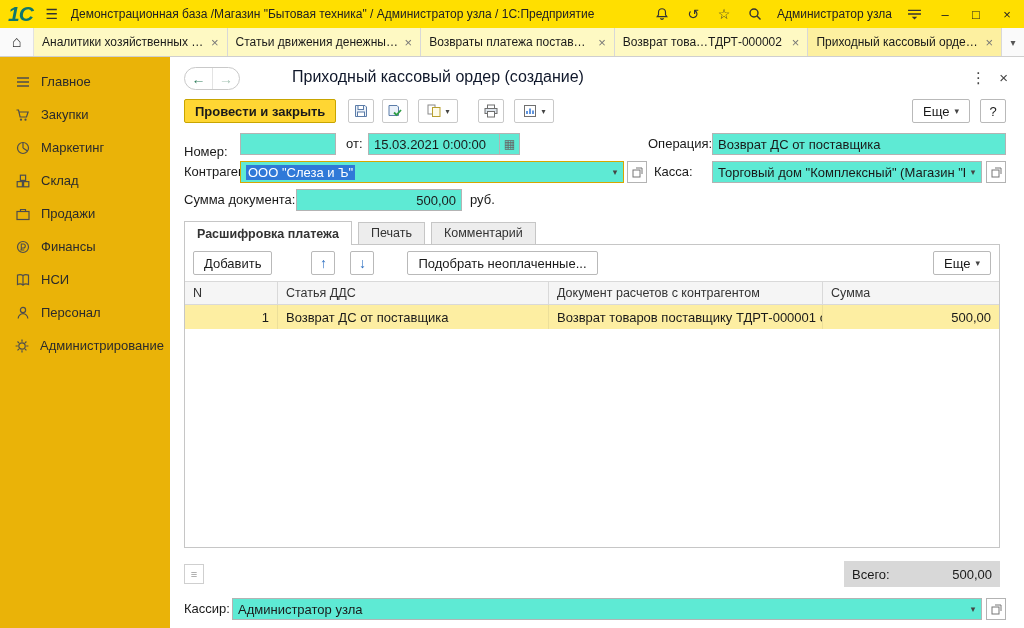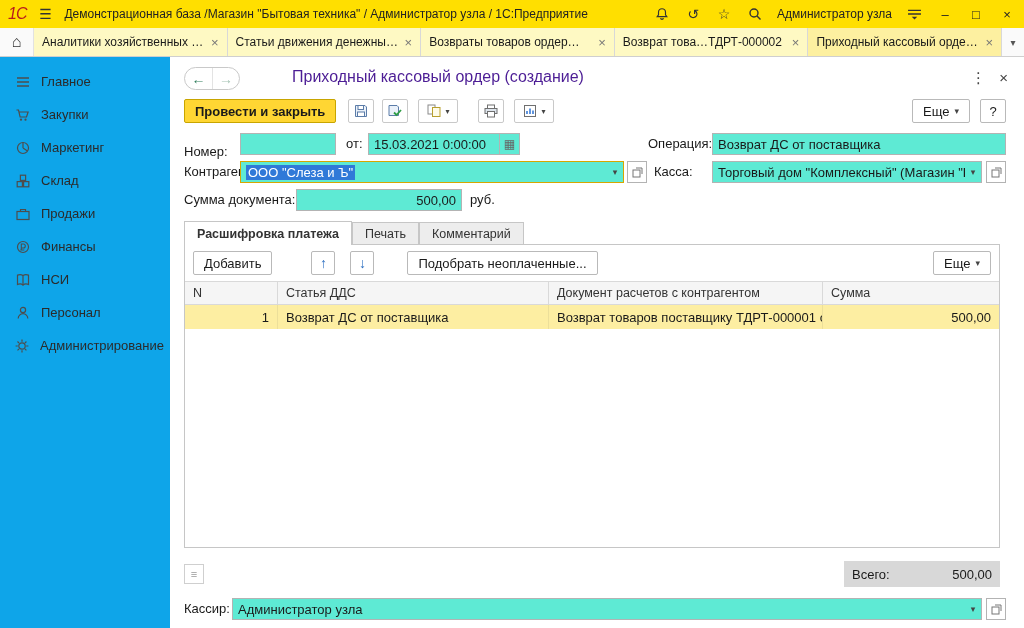--- a/index.html
+++ b/index.html
@@ -2,71 +2,71 @@
 <html><head>
 <meta charset="utf-8">
 <style>
   *{margin:0;padding:0;box-sizing:border-box}
   html,body{width:1024px;height:628px}
   body{font-family:"Liberation Sans","DejaVu Sans",sans-serif;font-size:13px;color:#1a1a1a;background:#fff;overflow:hidden}
   .app{width:1024px;height:628px;display:flex;flex-direction:column}
 
   
   .titlebar{flex:0 0 28px;height:28px;background:#ffdf00;display:flex;align-items:center;padding:0 8px;gap:10px}
-  .logo{color:#b91c1c;font-weight:normal;font-style:italic;font-size:16px;letter-spacing:-1px}
+  .logo{color:#0f766e;font-weight:bold;font-style:italic;font-size:21px;letter-spacing:-1px}
   .tb-icon{display:inline-flex;align-items:center;justify-content:center;width:18px;height:18px;color:#333;font-size:14px}
   .tb-title{font-size:12px;color:#222;white-space:nowrap;overflow:hidden}
   .tb-right{margin-left:auto;display:flex;align-items:center;gap:13px}
   .tb-user{font-size:12px;color:#222;white-space:nowrap}
   .win{font-size:13px;color:#222}
 
   
   .tabbar{flex:0 0 29px;height:29px;background:#fafafa;border-bottom:1px solid #cfcfcf;display:flex;align-items:stretch}
   .home-btn{width:34px;display:flex;align-items:center;justify-content:center;border-right:1px solid #e2e2e2;font-size:16px;color:#333}
   .tab{flex:1 1 0;max-width:194px;min-width:0;display:flex;align-items:center;padding:0 8px;border-right:1px solid #d8d8d8;font-size:12px;color:#1a1a1a;background:#fef9c3}
   .tab.active{background:#fdf0a0}
   .tab-label{flex:1;min-width:0;white-space:nowrap;overflow:hidden}
   .tab-close{color:#777;margin-left:6px;font-size:13px}
   .tab-overflow{width:22px;display:flex;align-items:center;justify-content:center;color:#555;font-size:10px;margin-left:auto}
 
   
   .bodyrow{flex:1;display:flex;min-height:0}
-  .sidebar{flex:0 0 170px;width:170px;background:#0ea5e9;padding-top:8px}
+  .sidebar{flex:0 0 170px;width:170px;background:#eab308;padding-top:8px}
   .side-item{height:33px;display:flex;align-items:center;gap:10px;padding:0 10px 0 14px;color:#2b2b2b;font-size:13px;white-space:nowrap}
   .side-icon{width:17px;height:17px;display:inline-flex;align-items:center;justify-content:center}
   .main{flex:1;position:relative;background:#fff}
   .abs{position:absolute}
 
   
   .nav-group{display:inline-flex;border:1px solid #c9c9c9;border-radius:12px;overflow:hidden;height:23px;background:#fff}
   .nav-btn{width:27px;display:flex;align-items:center;justify-content:center;font-size:14px}
   .nav-btn.back{color:#2e7d5b}
   .nav-btn.fwd{color:#a7c4b5;border-left:1px solid #e3e3e3}
-  .doc-title{font-size:16px;color:#4c1d95;white-space:nowrap}
+  .doc-title{font-size:16px;color:#0f172a;white-space:nowrap}
   .dots{font-size:15px;color:#444}
   .xclose{font-size:15px;color:#444}
 
   
   .btn{border:1px solid #b9b9b9;border-radius:2px;height:24px;display:inline-flex;align-items:center;justify-content:center;padding:0 10px;background:#fff;font-size:13px;color:#1a1a1a;white-space:nowrap}
   .btn .caret{font-size:9px;color:#444;margin-left:5px}
   .btn-primary{background:#ffd633;border:1px solid #c8a500;font-weight:bold}
   .icon-btn{height:24px;min-width:26px;display:inline-flex;align-items:center;justify-content:center;gap:3px;border:1px solid #c9c9c9;border-radius:2px;background:#fff}
   .mini-caret{font-size:8px;color:#444}
   .lbl{line-height:22px;white-space:nowrap;color:#1a1a1a}
   .input,.inputwrap{border:1px solid #b3b3b3;height:22px;display:flex;align-items:center;background:#5eead4;font-size:13px;overflow:hidden}
   .input{padding:0 5px;white-space:nowrap}
   .inputwrap .itxt{flex:1;min-width:0;padding:0 5px;white-space:nowrap;overflow:hidden}
   .inputwrap .inline-caret{flex:0 0 16px;text-align:center;font-size:9px;color:#444}
   .inputwrap .attach-btn{flex:0 0 20px;height:100%;display:flex;align-items:center;justify-content:center;border-left:1px solid #b3b3b3;color:#666;font-size:12px}
   .inputwrap.focus{border-color:#d7a600}
   .sel{background:#3079d8;color:#fff;padding:0 2px}
   .sq-btn{border:1px solid #b3b3b3;height:22px;width:20px;display:inline-flex;align-items:center;justify-content:center;background:#fff}
 
   
-  .ftabs{display:flex;align-items:flex-end;gap:0;height:24px;z-index:2}
+  .ftabs{display:flex;align-items:center;gap:6px;height:24px;z-index:2}
   .ftab{display:flex;align-items:center;padding:0 12px;font-size:12.5px;border:1px solid #c6c6c6;border-bottom:none;background:#ededed;color:#333;height:22px;margin-bottom:1px;white-space:nowrap}
   .ftab.active{background:#fff;height:24px;margin-bottom:0;font-weight:bold}
   .panel{border:1px solid #c6c6c6;background:#fff;z-index:1;display:flex;flex-direction:column}
   .panel-toolbar{display:flex;align-items:center;gap:15px;padding:6px 8px}
   .arrow-btn{width:24px;height:24px;border:1px solid #b9b9b9;border-radius:2px;display:inline-flex;align-items:center;justify-content:center;color:#2d6fc1;font-weight:bold;font-size:14px;background:#fff}
   .panel-more{margin-left:auto}
   .thead{display:flex;height:24px;background:#f5f5f5;border-top:1px solid #d9d9d9;border-bottom:1px solid #d9d9d9;color:#333}
   .th{display:flex;align-items:center;padding:0 8px;border-right:1px solid #d9d9d9;font-size:12.5px;white-space:nowrap;overflow:hidden}
   .c-n{flex:0 0 93px;width:93px}
   .c-art{flex:0 0 271px;width:271px}
@@ -125,21 +125,21 @@
       </span>
     <div class="tab">
       <span class="tab-label">Аналитики хозяйственных …</span>
       <span class="tab-close">×</span>
     </div>
     <div class="tab">
       <span class="tab-label">Статьи движения денежны…</span>
       <span class="tab-close">×</span>
     </div>
     <div class="tab">
-      <span class="tab-label">Возвраты товаров ордер…</span>
+      <span class="tab-label">Возвраты платежа постав…</span>
       <span class="tab-close">×</span>
     </div>
     <div class="tab">
       <span class="tab-label">Возврат това…ТДРТ-000002</span>
       <span class="tab-close">×</span>
     </div>
     <div class="tab active">
       <span class="tab-label">Приходный кассовый орде…</span>
       <span class="tab-close">×</span>
     </div>

